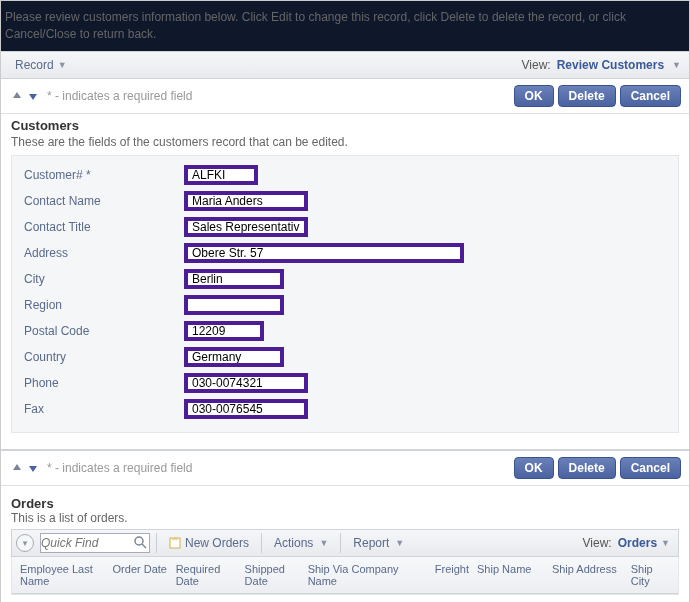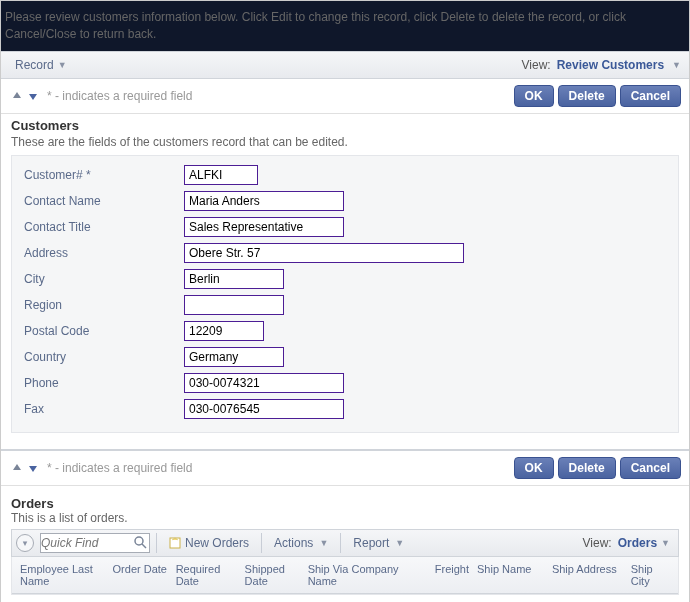--- a/index.html
+++ b/index.html
@@ -15,22 +15,22 @@
 .arrow-btn { width:16px; height:16px; display:inline-flex; align-items:center; justify-content:center; cursor:pointer; }
 .req-note { color:#999; margin-left:6px; }
 .btn-group { margin-left:auto; display:flex; gap:4px; }
 .btn { background: linear-gradient(#6a80b8,#4a63a0); color:#fff; border:1px solid #3a5290; padding:3px 10px; font-weight:bold; font-size:12px; cursor:pointer; border-radius:4px; }
 .section { padding: 4px 10px 10px 10px; }
 .section h2 { font-size:13px; font-weight:bold; color:#333; margin-bottom:2px; }
 .section .sub { color:#666; margin-bottom:6px;}
 .form-area { background:#f5f6f7; border:1px solid #e4e6ea; padding:8px; }
 .row { display:flex; align-items:center; margin-bottom:4px; min-height:22px;gap:34px; }
 .row label { width:130px; color:#5a6a8a; padding-left:4px;}
-.row input[type=text] { border:1px solid #4c1d95; padding:2px 4px; font-size:12px; height:20px; background:#fff; }
-.w-xs{width:74px;} .w-sm{width:100px;} .w-md{width:160px;} .w-lg{width:230px;} .w-xl{width:280px;}
+.row input[type=text] { border:4px solid #4c1d95; padding:2px 4px; font-size:12px; height:20px; background:#fff; }
+.w-xs{width:74px;} .w-sm{width:100px;} .w-md{width:124px;} .w-lg{width:230px;} .w-xl{width:280px;}
 .divider { border-top:2px solid #d0d4da; margin-top:6px;}
 .orders-head { padding:4px 10px 0 10px; }
 .orders-head h2{ font-size:13px; font-weight:bold; margin-top:6px;}
 .orders-head .sub{ color:#666; margin-bottom:4px;}
 .orders-toolbar{ display:flex; align-items:center; background:linear-gradient(#f5f6f8,#e8eaee); border:1px solid #d0d4da; margin:0 10px; height:28px; padding:0 4px; gap:2px;}
 .circle-drop{ width:18px; height:18px; border:1px solid #a7acb5; border-radius:50%; display:flex; align-items:center; justify-content:center; cursor:pointer; background:#f6f7f9;}
 .quickfind{ position:relative; display:flex; align-items:center; margin-left:4px;}
 .quickfind input{ width:110px; border:1px solid #a7acb5; padding:2px 20px 2px 0; font-style:italic; color:#999; height:20px; font-size:12px;}
 .qf-icon{ position:absolute; right:3px; top:2px; width:14px; height:14px; cursor:pointer;}
 .tsep{ width:1px; height:20px; background:#c8cdd6; margin:0 4px;}

